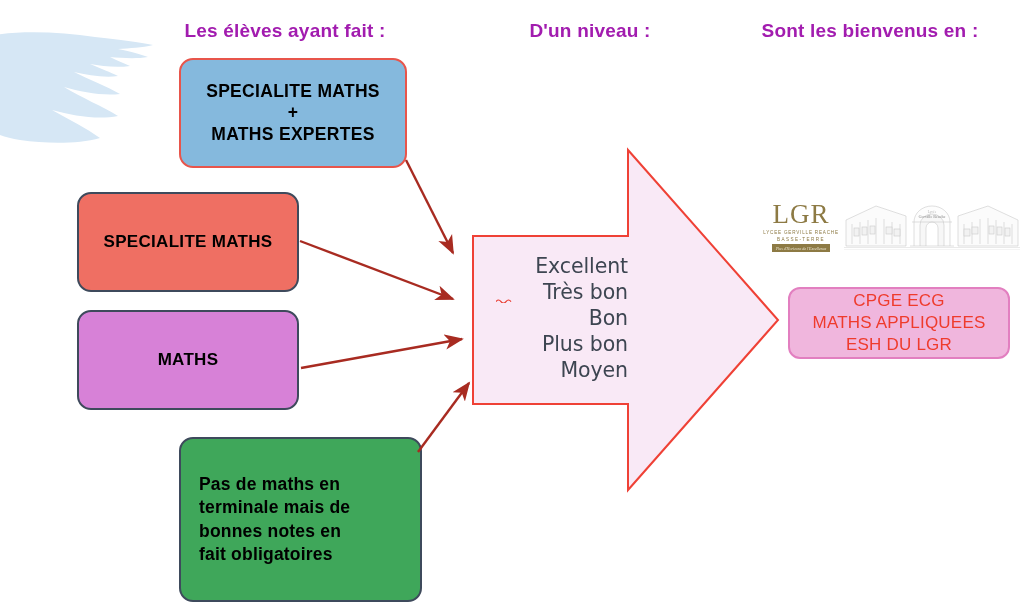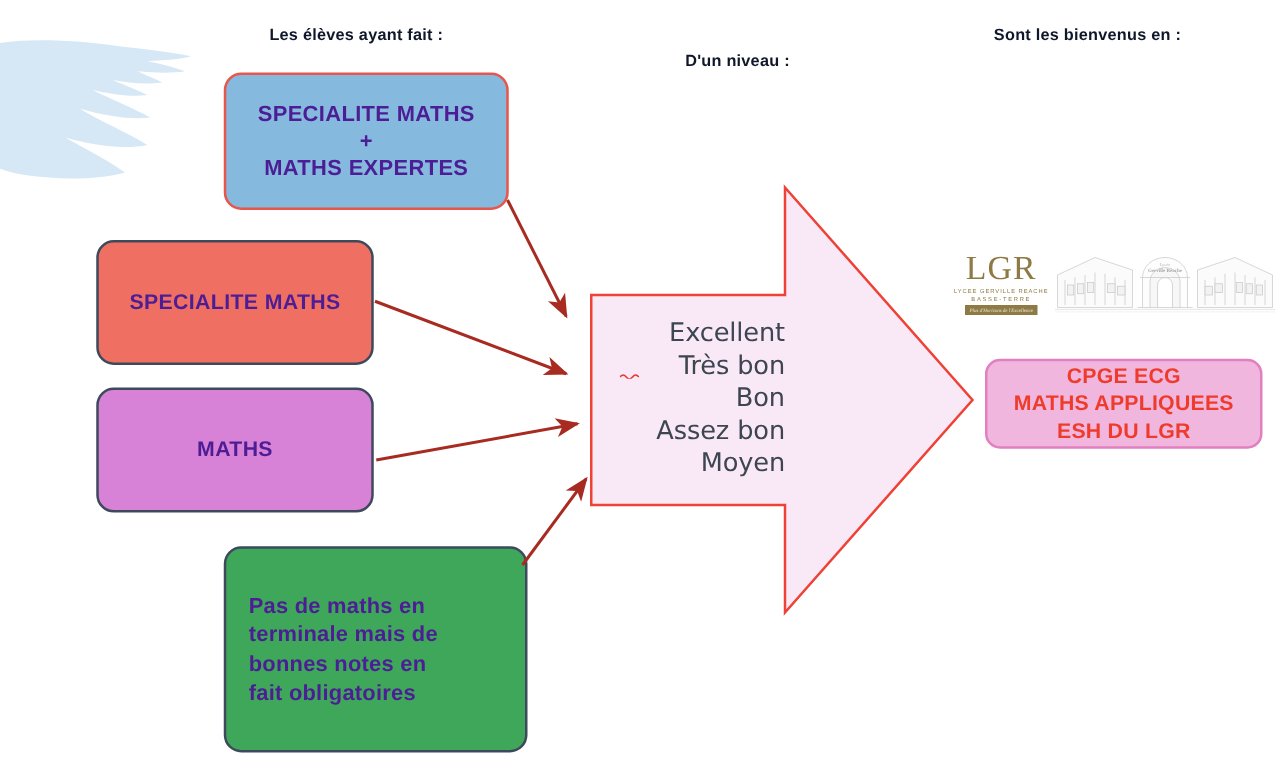--- a/index.html
+++ b/index.html
@@ -22,38 +22,38 @@
     left: -10px;
     top: 28px;
     width: 190px;
     height: 135px;
     pointer-events: none;
   }
 
   
   .col-header {
     position: absolute;
-    font-size: 13px;
+    font-size: 19px;
     font-weight: bold;
-    color: #0f172a;
+    color: #a21caf;
     letter-spacing: 0.2px;
     white-space: nowrap;
   }
   #hdr-0 { left: 175px; top: 20px; width: 220px; text-align: center; }
-  #hdr-1 { left: 500px; top: 20px; width: 180px; text-align: center; margin-top: 21px; }
+  #hdr-1 { left: 500px; top: 20px; width: 180px; text-align: center; }
   #hdr-2 { left: 740px; top: 20px; width: 260px; text-align: center; }
 
   
   .src-box {
     position: absolute;
     box-sizing: border-box;
     display: flex;
     align-items: center;
     border-radius: 14px;
-    color: #4c1d95;
+    color: #000000;
     font-weight: bold;
     line-height: 1.22;
   }
   .src-box .txt { width: 100%; }
 
   #box-spe-exp {
     left: 179px; top: 58px; width: 228px; height: 110px;
     background: #85b9dd;
     border: 2.5px solid #e8554b;
     justify-content: center;
@@ -160,21 +160,21 @@
     left: 788px; top: 287px; width: 222px; height: 72px;
     box-sizing: border-box;
     background: #f0b6dd;
     border: 2px solid #e27fc0;
     border-radius: 12px;
     display: flex;
     align-items: center;
     justify-content: center;
     text-align: center;
     color: #ef3b2c;
-    font-weight: bold;
+    font-weight: normal;
     font-size: 17px;
     line-height: 1.3;
     letter-spacing: 0.2px;
   }
 </style>
 </head>
 <body>
 
 <div id="canvas">
 
@@ -238,21 +238,21 @@
 
   <div id="levels">
     <span class="lvl">Excellent</span>
     <span class="lvl">
       <span>Très bon</span>
       <svg class="squiggle" viewBox="0 0 20 5">
         <path d="M0,3.6 Q2.5,0.4 5,3.6 T10,3.6 T15,3.6" fill="none" stroke="#e8382b" stroke-width="1.2"></path>
       </svg>
     </span>
     <span class="lvl">Bon</span>
-    <span class="lvl">Assez bon</span>
+    <span class="lvl">Plus bon</span>
     <span class="lvl">Moyen</span>
   </div>
 
   <div id="logo">
     <svg id="logo-mark" viewBox="0 0 78 58">
       <text id="logo-letters" x="39" y="27" text-anchor="middle">LGR</text>
       <text x="39" y="38" text-anchor="middle" font-family="Liberation Sans, sans-serif" font-size="4.6" fill="#8d7a44" letter-spacing="0.8">LYCEE GERVILLE REACHE</text>
       <text x="39" y="45" text-anchor="middle" font-family="Liberation Sans, sans-serif" font-size="4.6" fill="#8d7a44" letter-spacing="1.4">BASSE-TERRE</text>
       <rect x="10" y="48" width="58" height="8" fill="#8d7a44"></rect>
       <text x="39" y="53.8" text-anchor="middle" font-family="Liberation Serif, serif" font-size="4" fill="#efe8d4" font-style="italic">Plus d'Horizons de l'Excellence</text>

